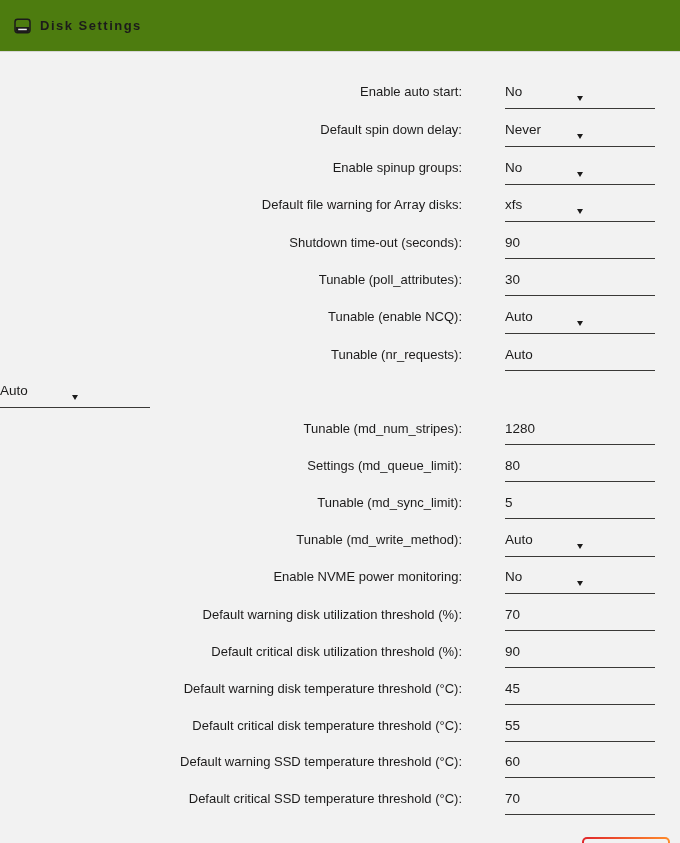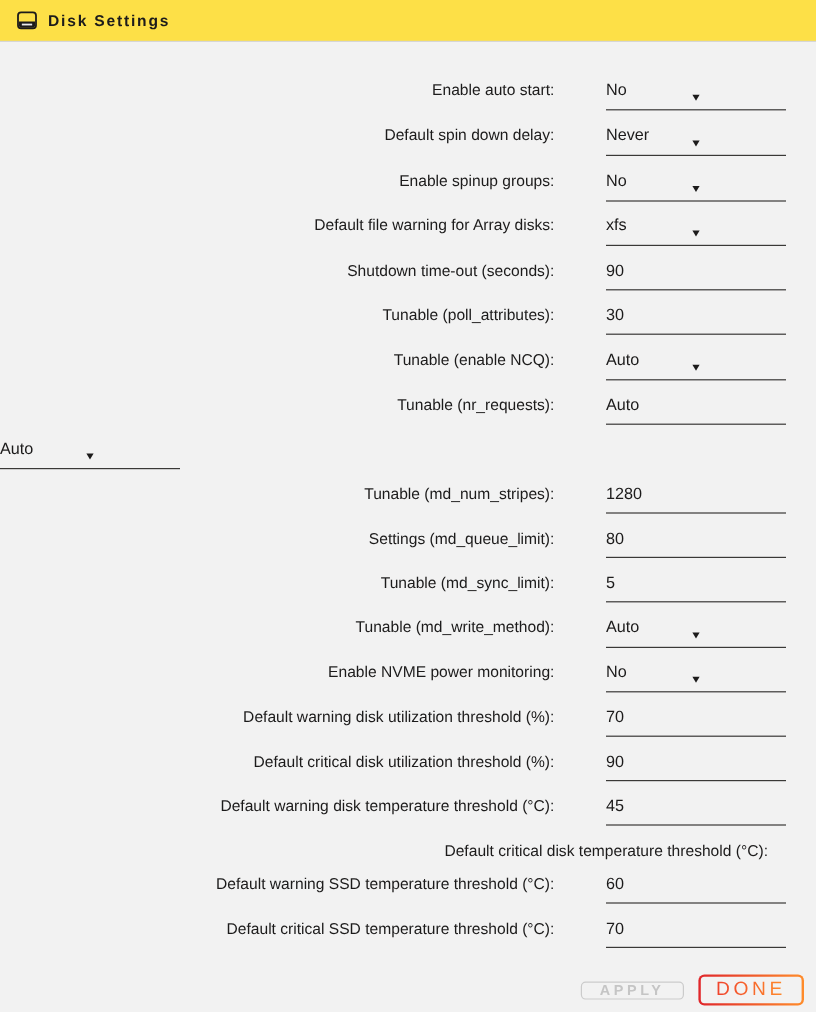--- a/index.html
+++ b/index.html
@@ -5,21 +5,21 @@
   html,body { margin:0; padding:0; }
   body {
     width:680px; height:843px; overflow:hidden;
     background:#f2f2f2;
     font-family:"Liberation Sans", sans-serif;
     color:#1c1b1b;
     -webkit-font-smoothing:antialiased;
   }
   
   .titlebar {
-    height:35px; background:#fde047;
+    height:52px; background:#4d7c0f;
     border-bottom:1px solid #d6d6d6;
     display:flex; align-items:center; padding-left:14px;
     box-sizing:border-box;
     text-align:center;
   }
   .titlebar .icon { display:flex; align-items:center; margin-right:9px; }
   .titlebar .title {
     font-size:13px; font-weight:bold; letter-spacing:1.5px; color:#1c1b1b;
   }
   
@@ -194,20 +194,23 @@
         </div>
       </div>
       <div class="row">
         <div class="lbl">Default warning disk temperature threshold (°C):</div>
         <div class="ctl">
           <span class="val">45</span>
         </div>
       </div>
       <div class="row">
         <div class="lbl">Default critical disk temperature threshold (°C):</div>
+        <div class="ctl">
+          <span class="val">55</span>
+        </div>
       </div>
       <div class="row">
         <div class="lbl">Default warning SSD temperature threshold (°C):</div>
         <div class="ctl">
           <span class="val">60</span>
         </div>
       </div>
       <div class="row">
         <div class="lbl">Default critical SSD temperature threshold (°C):</div>
         <div class="ctl">

